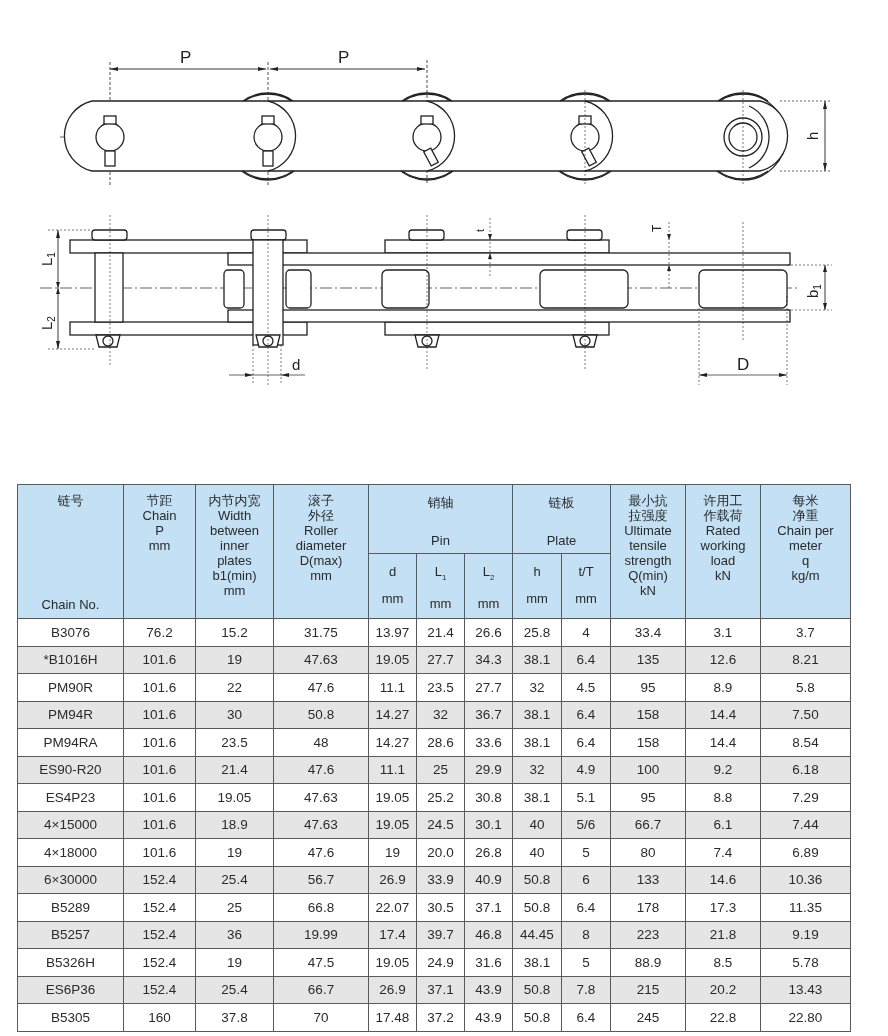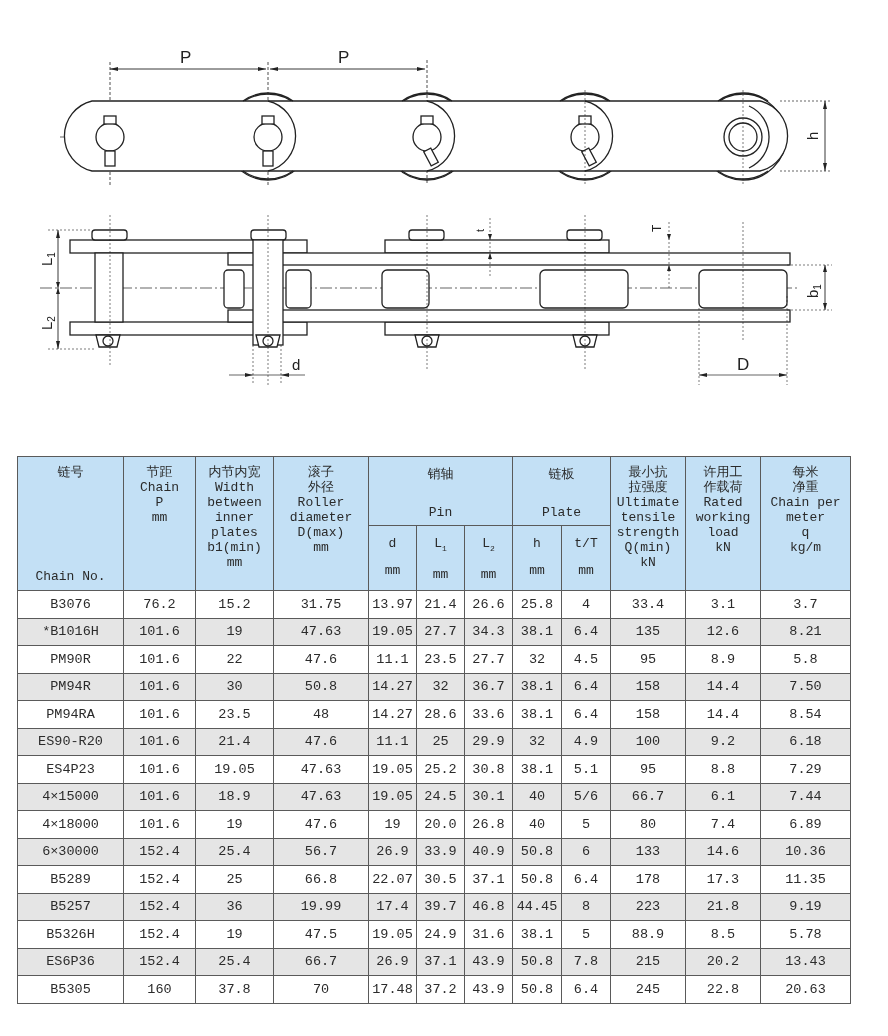--- a/index.html
+++ b/index.html
@@ -1,18 +1,18 @@
 <!DOCTYPE html>
 <html><head>
 <meta charset="utf-8">
 <style>
   html, body { margin:0; padding:0; background:#ffffff; }
   body { width:888px; height:1036px; position:relative; overflow:hidden; font-family:"Liberation Sans", "DejaVu Sans", sans-serif; color:#222; }
   #drawing { position:absolute; left:0; top:0; width:888px; height:420px; }
-  #spec-table { position:absolute; left:17px; top:456px; border-collapse:collapse; table-layout:fixed;font-family:Liberation Mono, monospace; }
+  #spec-table { position:absolute; left:17px; top:484px; border-collapse:collapse; table-layout:fixed; }
   #spec-table td, #spec-table th { border:1px solid #5a5a5a; text-align:center; padding:0; font-weight:normal; }
   #spec-table thead th { background:#c3e0f5; font-size:13px; line-height:15px; color:#2a2a2a; vertical-align:top; }
   #spec-table tbody td { font-size:13.5px; height:26.5px; color:#2b2b2b; }
   #spec-table tbody tr:nth-child(even) td { background:#e5e5e5; }
   #spec-table tbody tr:nth-child(odd) td { background:#ffffff; }
   .hcell { display:flex; flex-direction:column; justify-content:space-between; align-items:center; height:100%; padding:8px 2px 6px; box-sizing:border-box; }
   .hcell .top { display:flex; flex-direction:column; align-items:center; }
   .hcell .bot { display:flex; flex-direction:column; align-items:center; }
   .grp { height:58px; vertical-align:top !important; }
   .grp .gwrap { display:flex; flex-direction:column; align-items:center; padding-top:10px; gap:23px; }
@@ -526,16 +526,16 @@
         <td>160</td>
         <td>37.8</td>
         <td>70</td>
         <td>17.48</td>
         <td>37.2</td>
         <td>43.9</td>
         <td>50.8</td>
         <td>6.4</td>
         <td>245</td>
         <td>22.8</td>
-        <td>20.63</td>
+        <td>22.80</td>
       </tr>
     </tbody>
 </table>
 
 </body></html>

